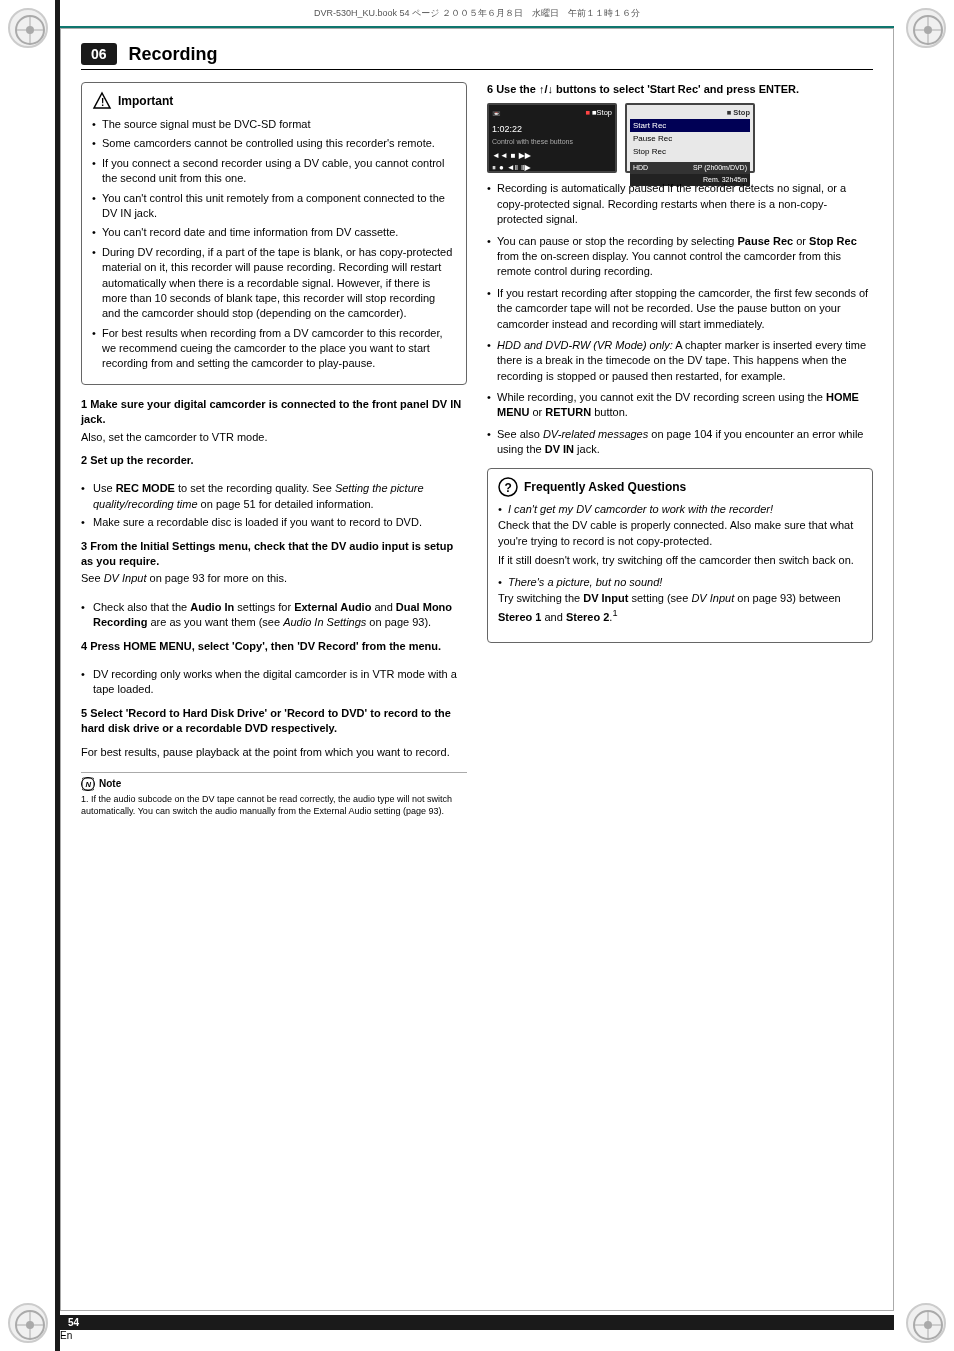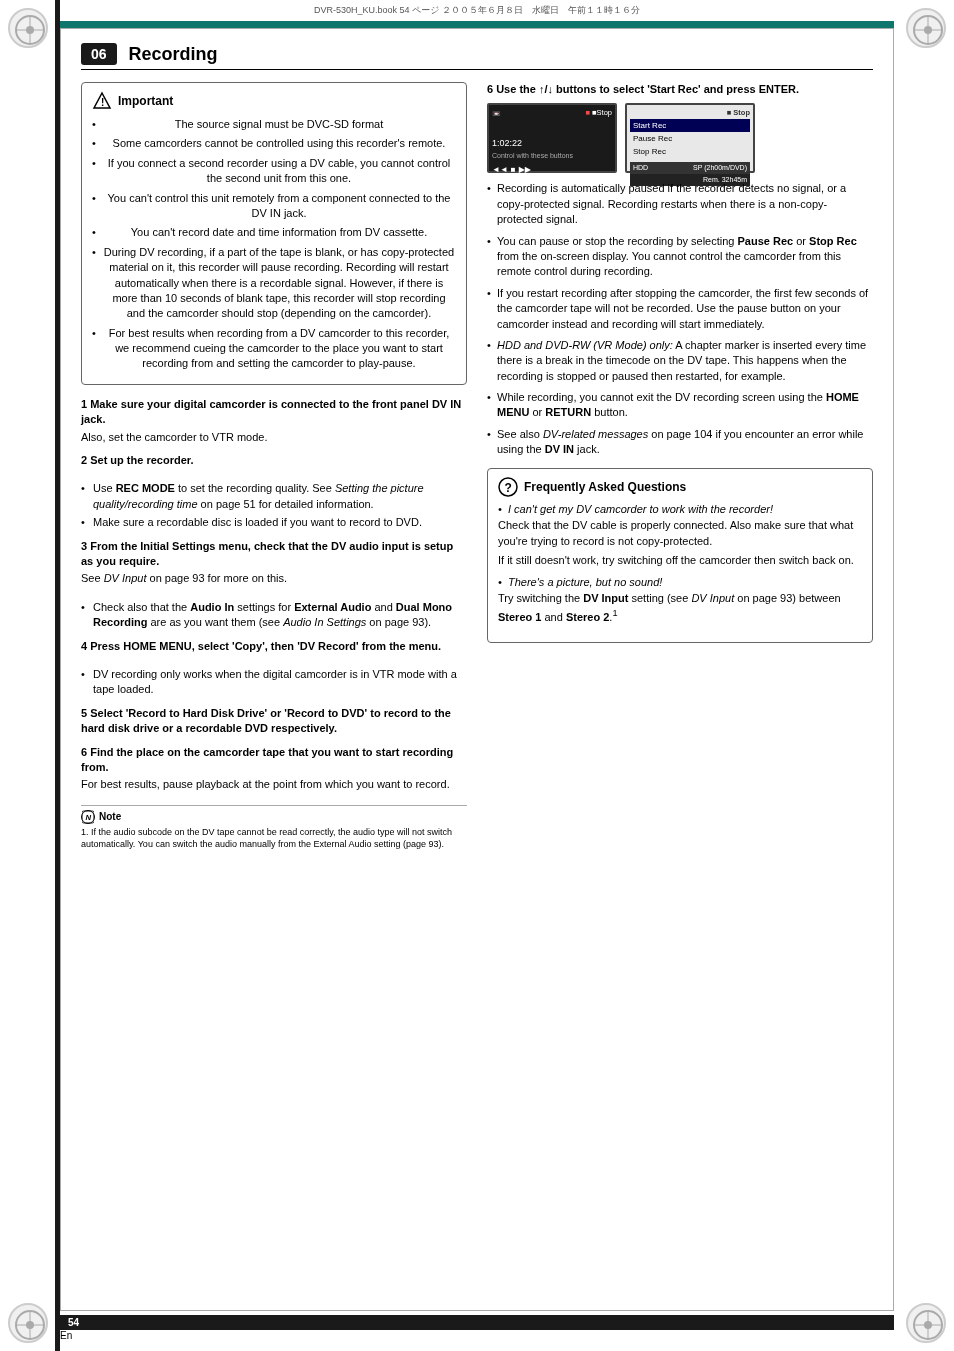--- a/index.html
+++ b/index.html
@@ -28,21 +28,21 @@
     .corner-br { bottom: 8px; right: 8px; }
 
     
     .top-bar {
       position: absolute;
       top: 0;
       left: 60px;
       right: 60px;
       height: 28px;
       background: #fff;
-      border-bottom: 7px solid #0f766e;
+      border-bottom: 2px solid #0f766e;
       display: flex;
       align-items: center;
       justify-content: center;
       font-size: 9px;
       color: #555;
     }
 
     
     .chapter-tab {
       position: absolute;
@@ -138,21 +138,20 @@
     }
     .important-box ul {
       list-style: none;
       padding: 0;
     }
     .important-box ul li {
       padding-left: 10px;
       position: relative;
       margin-bottom: 4px;
       line-height: 1.4;
-      text-align: center;
     }
     .important-box ul li::before {
       content: "•";
       position: absolute;
       left: 0;
     }
 
     
     .step {
       margin-bottom: 8px;
@@ -471,21 +470,20 @@
             <li>DV recording only works when the digital camcorder is in VTR mode with a tape loaded.</li>
           </ul>
         </div>
       </div>
 
       <div class="step">
         <div class="step-title"><b>5  <span>Select 'Record to Hard Disk Drive' or 'Record to DVD' to record to the hard disk drive or a recordable DVD respectively.</span></b></div>
       </div>
 
       <div class="step">
-        <div class="step-title"><b>6  <span>Find the place on the camcorder tape that you want to start recording from.</span></b></div>
         <div class="step-body">For best results, pause playback at the point from which you want to record.</div>
       </div>
 
       <div class="note-box">
         <div class="note-header">
           <div class="note-icon">
             <svg viewBox="0 0 14 14" width="14" height="14">
               <rect width="14" height="14" rx="2" fill="none" stroke="#000" stroke-width="1"></rect>
               <text x="4" y="11" font-size="9" fill="#000">N</text>
             </svg>
@@ -509,21 +507,21 @@
           <div class="screen-left">
             <div class="screen-top-bar">
               <div style="display:flex;align-items:center;">
                 <span style="font-size:7px;color:#ccc;">📼</span>
               </div>
               <div style="display:flex;align-items:center;gap:2px;">
                 <span style="color:#ff4444;font-weight:bold;font-size:7.5px;">■</span>
                 <span style="font-size:7.5px;">■Stop</span>
               </div>
             </div>
-            <div class="timecode" style="margin-top:18px;">1:02:22</div>
+            <div class="timecode" style="margin-top:4px;">1:02:22</div>
             <div style="font-size:7px;color:#aaa;margin-top:2px;">Control with these buttons</div>
             <div style="display:flex;gap:3px;margin-top:3px;">
               <span style="font-size:8px;color:#fff;">◄◄</span>
               <span style="font-size:8px;color:#fff;">■</span>
               <span style="font-size:8px;color:#fff;">▶▶</span>
             </div>
             <div style="display:flex;gap:3px;margin-top:1px;">
               <span style="font-size:8px;color:#fff;">⏸</span>
               <span style="font-size:8px;color:#fff;">●</span>
               <span style="font-size:8px;color:#fff;">◄‖</span>

